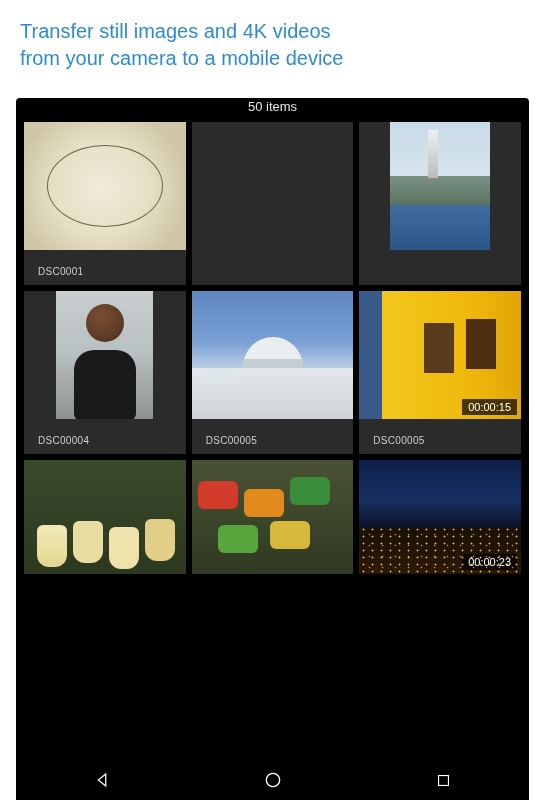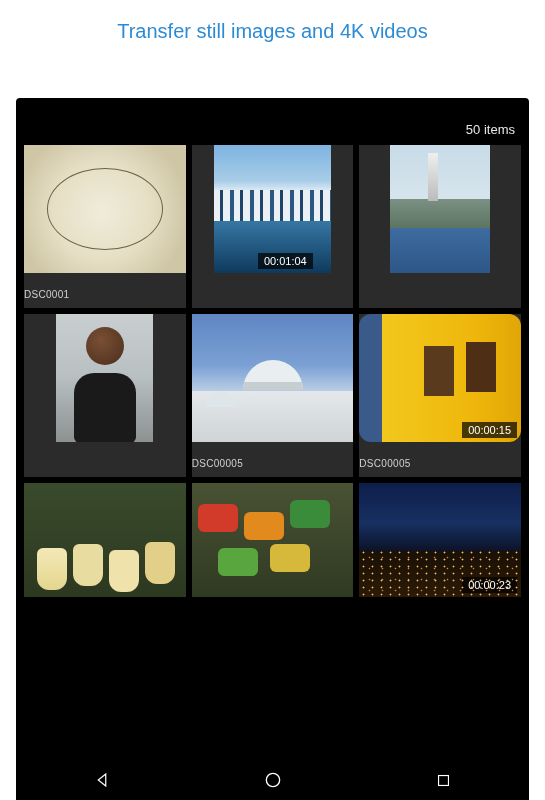--- a/index.html
+++ b/index.html
@@ -5,21 +5,20 @@
 * { margin: 0; padding: 0; box-sizing: border-box; }
 body {
   width: 545px;
   height: 800px;
   background: #fff;
   font-family: -apple-system, Helvetica, Arial, sans-serif;
   overflow: hidden;
   position: relative;
 }
 .promo-text {
-  text-align: center;
   padding: 18px 20px 14px;
   color: #2d8bd4;
   font-size: 20px;
   line-height: 1.35;
   font-weight: 400;
 }
 .device-frame {
   position: absolute;
   left: 16px;
   right: 16px;
@@ -30,24 +29,24 @@
   overflow: hidden;
 }
 .app-header {
   background: #2b2b2b;
   color: #fff;
   font-size: 15px;
   font-weight: 600;
   padding: 12px 14px;
 }
 .items-count {
-  text-align: right;
+  text-align: center;
   color: #e8e8e8;
   font-size: 13px;
-  padding: 24px 14px 4px;
+  padding: 1px 14px 4px;
 }
 .grid {
   padding: 4px 8px;
 }
 .row {
   display: flex;
   gap: 6px;
   margin-bottom: 6px;
 }
 .cell {
@@ -78,21 +77,21 @@
   right: 4px;
   background: rgba(0,0,0,0.7);
   color: #fff;
   font-size: 11px;
   padding: 2px 6px;
 }
 .duration.inset { right: 18px; }
 .filename {
   color: #d0d0d0;
   font-size: 10px;
-  padding: 16px 0 8px;
+  padding: 16px 14px 8px;
   letter-spacing: 0.3px;
 }
 .navbar {
   position: absolute;
   left: 0; right: 0; bottom: 0;
   height: 40px;
   background: #000;
   display: flex;
   align-items: center;
   justify-content: space-around;
@@ -175,21 +174,20 @@
 .domes::after {
   content: "";
   position: absolute; left: 8%; top: 60%;
   width: 32px; height: 16px; border-radius: 16px 16px 0 0;
   background: #dfe6e9;
 }
 .yellowwall {
   width: 100%; height: 100%;
   background: linear-gradient(to right, #3a5a8a 0%, #3a5a8a 14%, #f2c81e 14%, #efb70b 70%, #e1a606 100%);
   position: relative;
-  border-radius: 12px;
 }
 .yellowwall::after {
   content: "";
   position: absolute; top: 25%; left: 40%; width: 30px; height: 50px;
   background: #5a3a1c;
   box-shadow: 42px -4px 0 0 #4e2f16;
 }
 .pottery {
   width: 100%; height: 100%;
   background: linear-gradient(#3a4a2c, #2c381f);
@@ -227,55 +225,52 @@
     radial-gradient(circle, rgba(255,170,60,0.8) 0.6px, transparent 1.1px);
   background-size: 9px 7px, 13px 11px;
   background-position: 0 0, 4px 3px;
 }
 </style>
 </head>
 <body>
 
 <div class="promo-text">
   <div>Transfer still images and 4K videos</div>
+  <div>from your camera to a mobile device</div>
 </div>
 
 <div class="device-frame">
 
 
   <div class="items-count">50 items</div>
 
   <div class="grid">
 
     <div class="row">
       <div class="cell">
         <div class="thumb-area">
           <div class="thumb-inner sundial"></div>
         </div>
         <div class="filename">DSC0001</div>
       </div>
       <div class="cell">
-        <div class="thumb-area">
-          <div class="thumb-inner harbor">
-            <div class="duration inset">00:01:04</div>
-          </div>
-        </div>
       </div>
       <div class="cell">
         <div class="thumb-area">
           <div class="thumb-inner cliff"></div>
         </div>
       </div>
     </div>
 
     <div class="row">
       <div class="cell">
         <div class="thumb-area">
           <div class="thumb-inner portrait"></div>
         </div>
+        <div class="filename">DSC00004</div>
       </div>
       <div class="cell">
         <div class="thumb-area">
           <div class="thumb-inner domes"></div>
         </div>
         <div class="filename">DSC00005</div>
       </div>
       <div class="cell">
         <div class="thumb-area">
           <div class="thumb-inner yellowwall">

